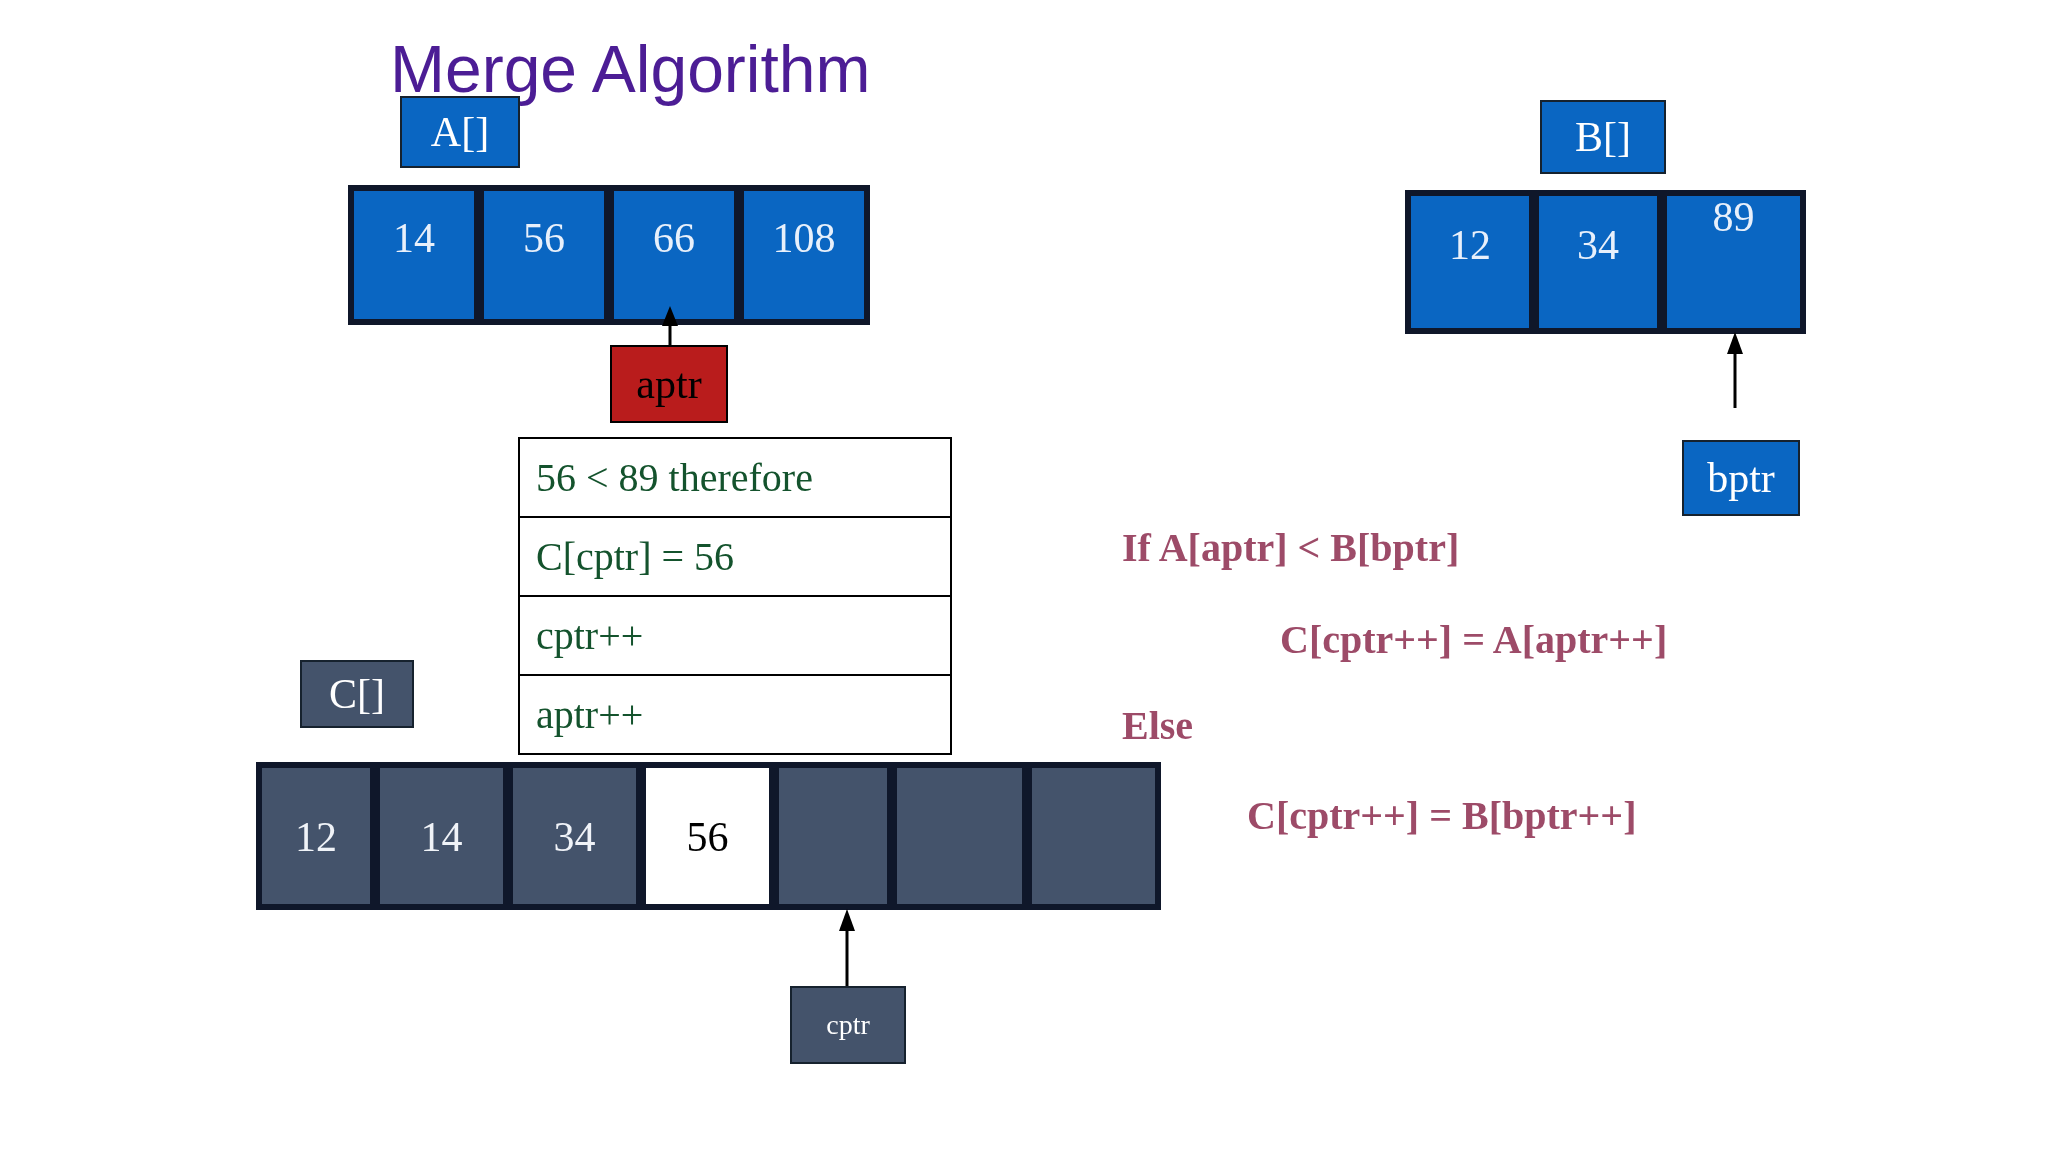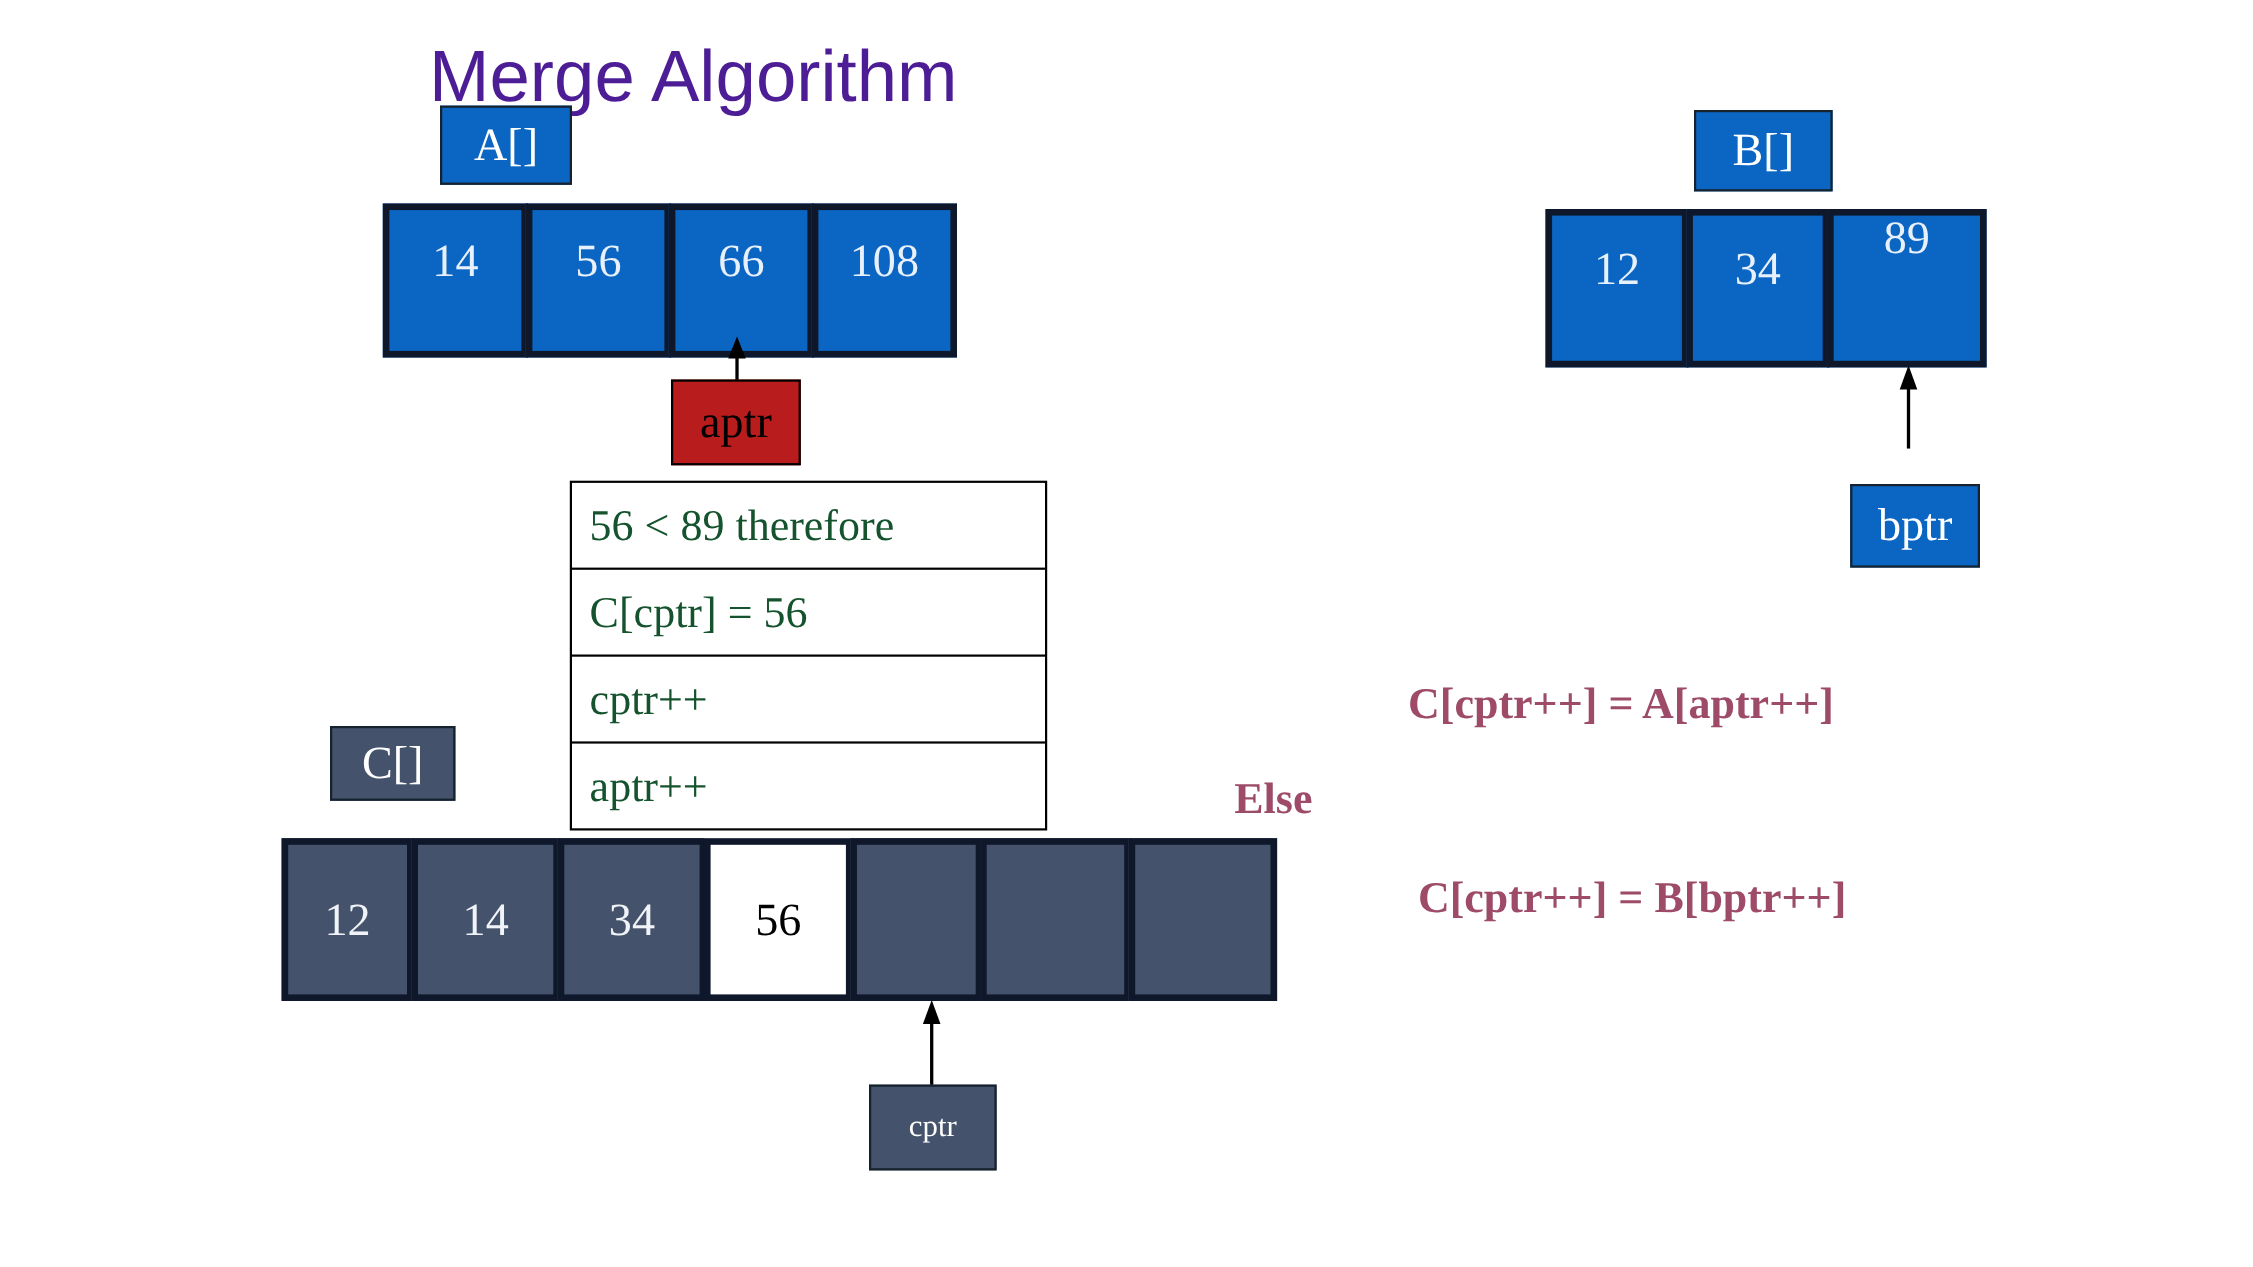--- a/index.html
+++ b/index.html
@@ -220,23 +220,26 @@
 
   <svg class="arrow" style="left:827px; top:905px;" width="40" height="86" viewBox="0 0 40 86">
     <line x1="20" y1="86" x2="20" y2="22" stroke="#000000" stroke-width="3"></line>
     <polygon points="20,4 12,26 28,26" fill="#000000"></polygon>
   </svg>
 
   <div class="chip slate" style="left:790px; top:986px; width:116px; height:78px; font-size:28px;">
     <span>cptr</span>
   </div>
 
+  <div class="pseudo" style="left:1122px; top:528px;">
+    <span>If A[aptr] &lt; B[bptr]</span>
+  </div>
   <div class="pseudo" style="left:1280px; top:620px;">
     <span>C[cptr++] = A[aptr++]</span>
   </div>
   <div class="pseudo" style="left:1122px; top:706px;">
     <span>Else</span>
   </div>
-  <div class="pseudo" style="left:1289px; top:796px;">
+  <div class="pseudo" style="left:1247px; top:796px;">
     <span>C[cptr++] = B[bptr++]</span>
   </div>
 
 </div>
 
 </body></html>

